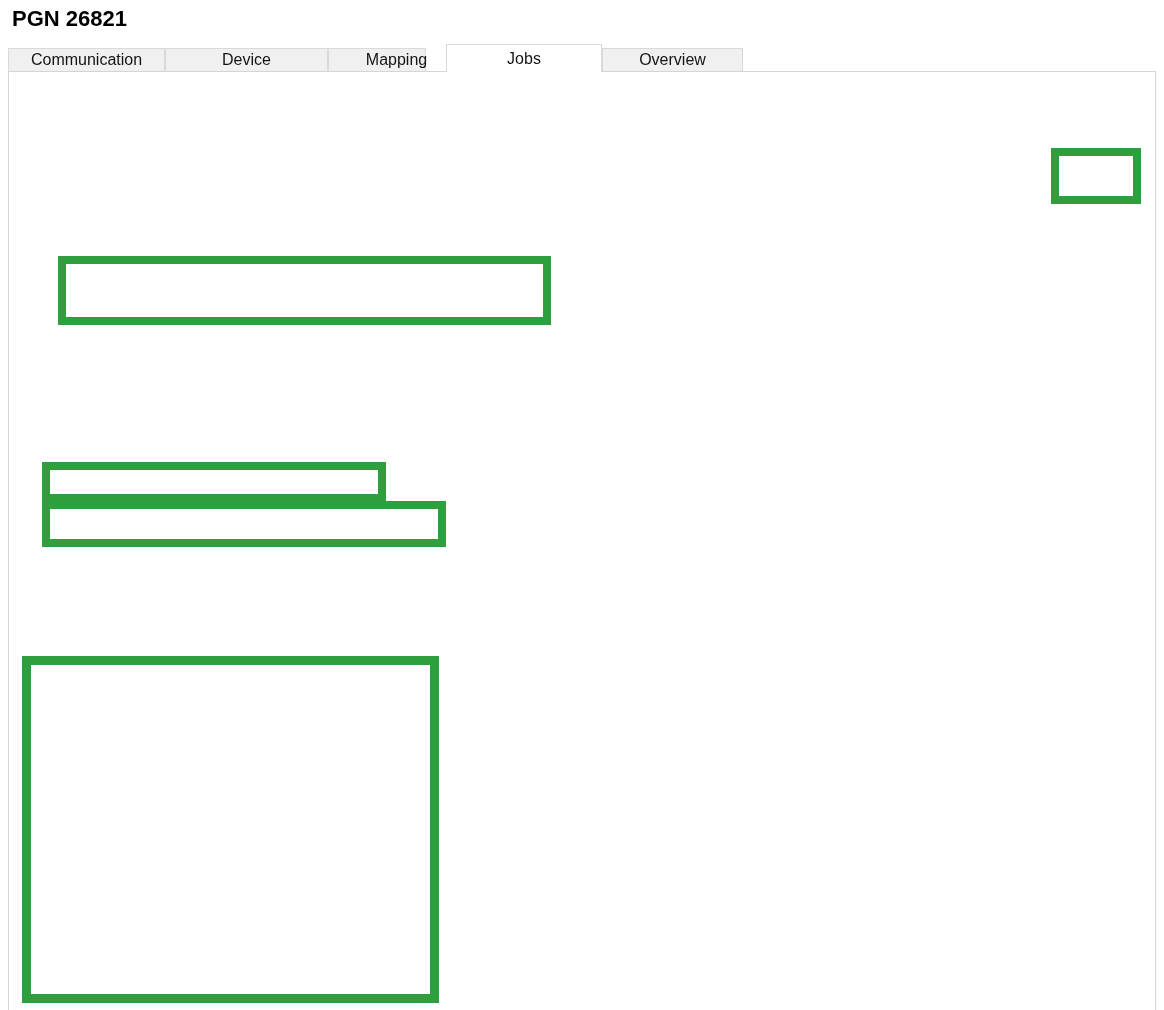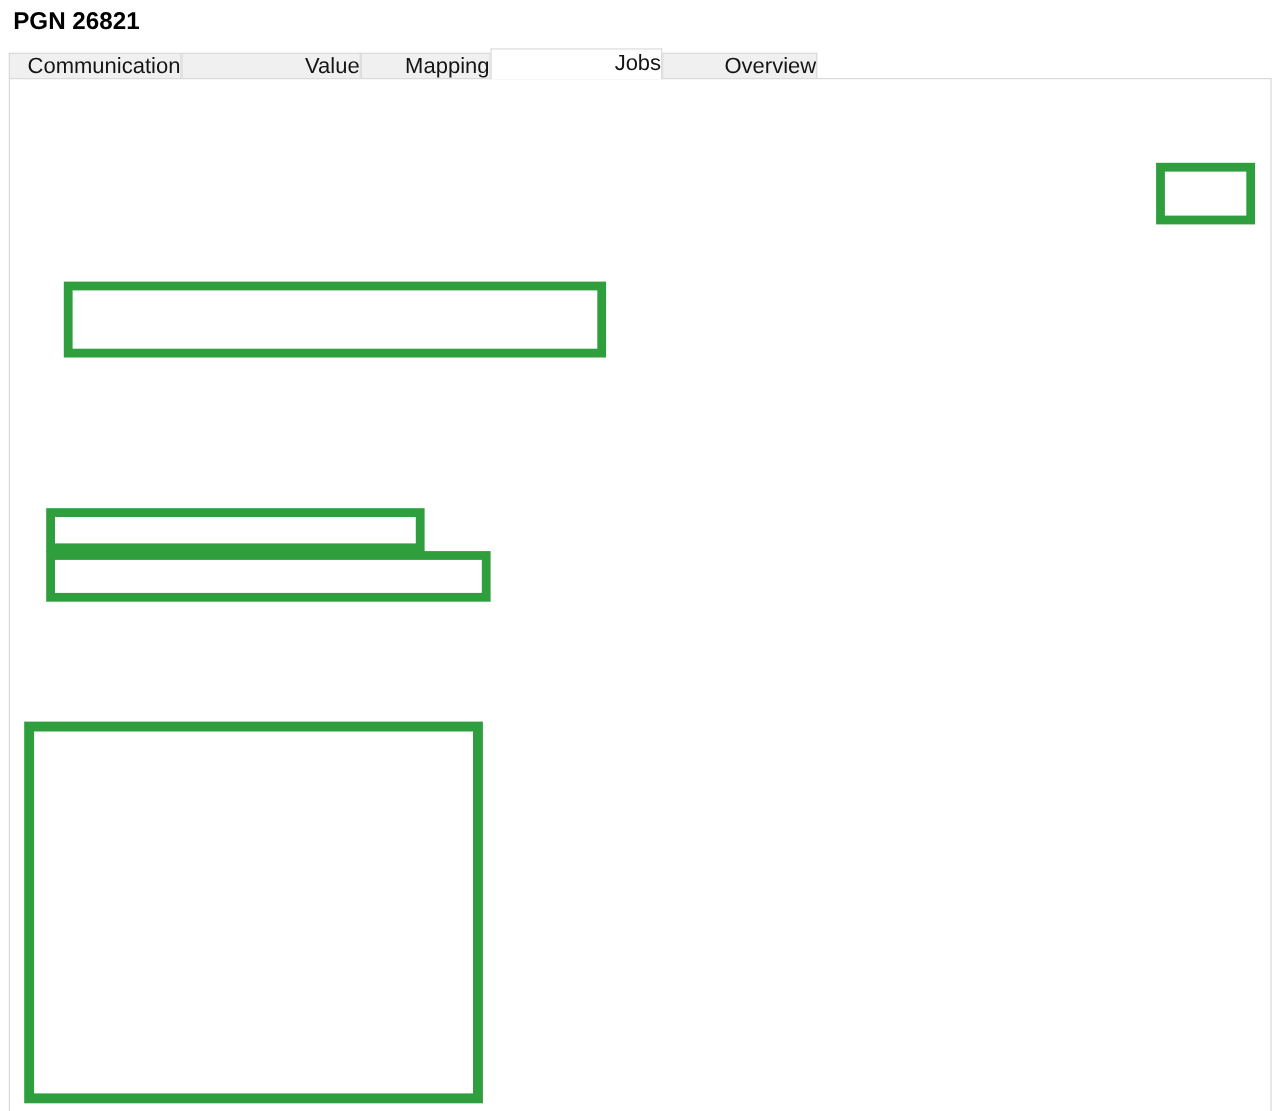--- a/index.html
+++ b/index.html
@@ -9,21 +9,21 @@
     font-family:"Liberation Sans",sans-serif;font-size:15px;
   }
   .abs{position:absolute;}
   .bold{font-weight:bold;}
 
   
   .page-title{position:absolute;left:12px;top:6px;font-size:22px;font-weight:bold;color:#000;}
 
   
   .tab{position:absolute;top:48px;height:23px;background:#f0f0f0;border:1px solid #d9d9d9;border-bottom:none;
-       display:flex;align-items:center;justify-content:flex-end;font-size:20px;box-sizing:border-box;z-index:2;}
+       display:flex;align-items:center;justify-content:center;font-size:16px;box-sizing:border-box;z-index:2;}
   .tab.active{top:44px;height:28px;background:#ffffff;z-index:4;}
   .tabpage{position:absolute;left:8px;top:71px;width:1148px;height:980px;border:1px solid #d5d5d5;box-sizing:border-box;background:#fff;z-index:1;}
 
   
   .groupbox{position:absolute;border:1px solid #d9d9d9;box-sizing:border-box;background:transparent;}
   .glabel{position:absolute;top:-10px;left:8px;background:#ffffff;padding:0 5px;font-size:15px;color:#1c1c1c;white-space:pre;}
 
   
   .textbox{position:absolute;background:#fff;border:1px solid #ababab;box-sizing:border-box;
            display:flex;align-items:center;padding:0 8px;font-size:15px;}
@@ -67,23 +67,23 @@
 </style>
 </head>
 <body>
 
 <div class="page-title">PGN 26821</div>
 
 <div class="tab" style="left:8px;width:157px;">
     <span>Communication</span>
   </div>
 <div class="tab" style="left:165px;width:163px;">
-    <span>Value</span>
-  </div>
-<div class="tab" style="left:328px;width:118px;padding-left:39px;">
+    <span>Device</span>
+  </div>
+<div class="tab" style="left:328px;width:98px;padding-left:39px;">
     <span>Mapping</span>
   </div>
 <div class="tab active" style="left:446px;width:156px;">
     <span>Jobs</span>
   </div>
 <div class="tab" style="left:602px;width:141px;">
     <span>Overview</span>
   </div>
 
 <div class="tabpage"></div>

